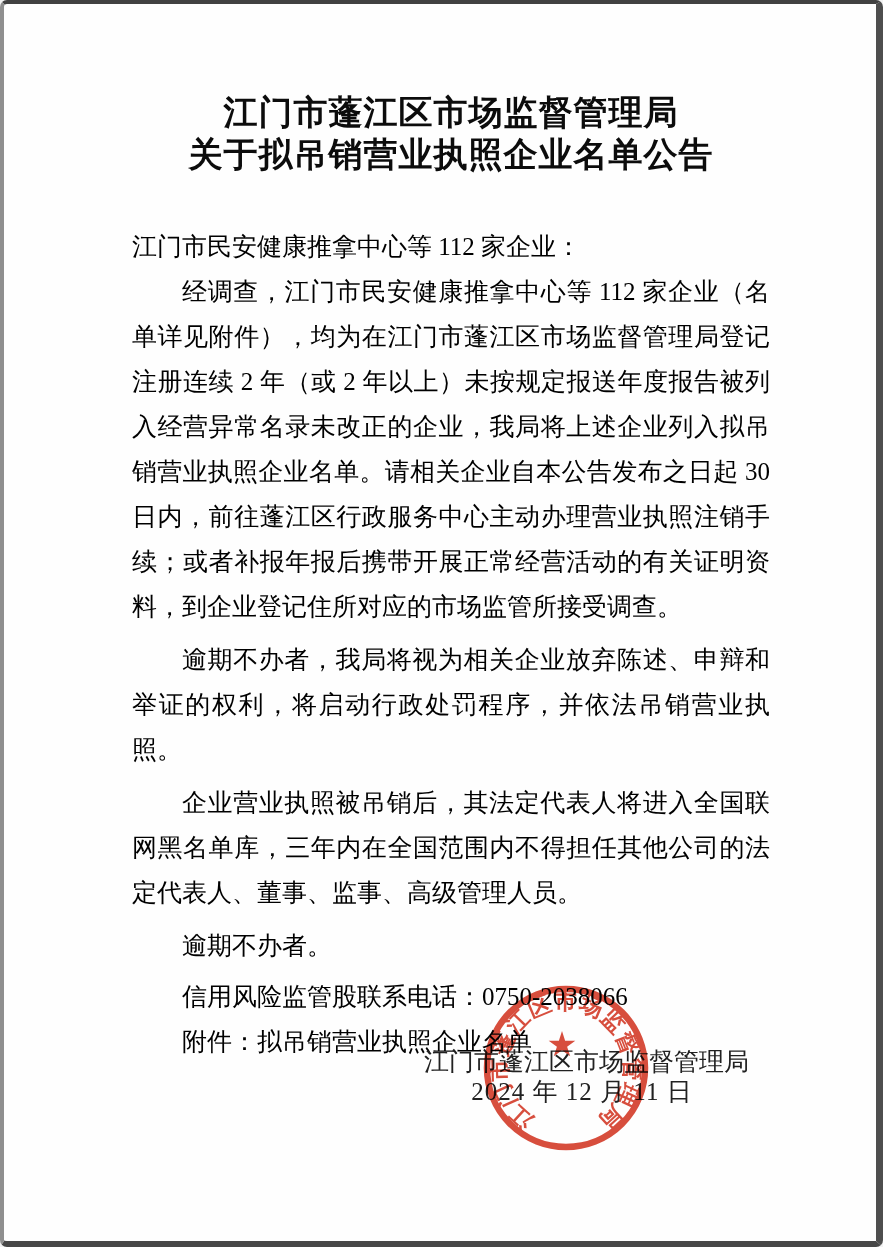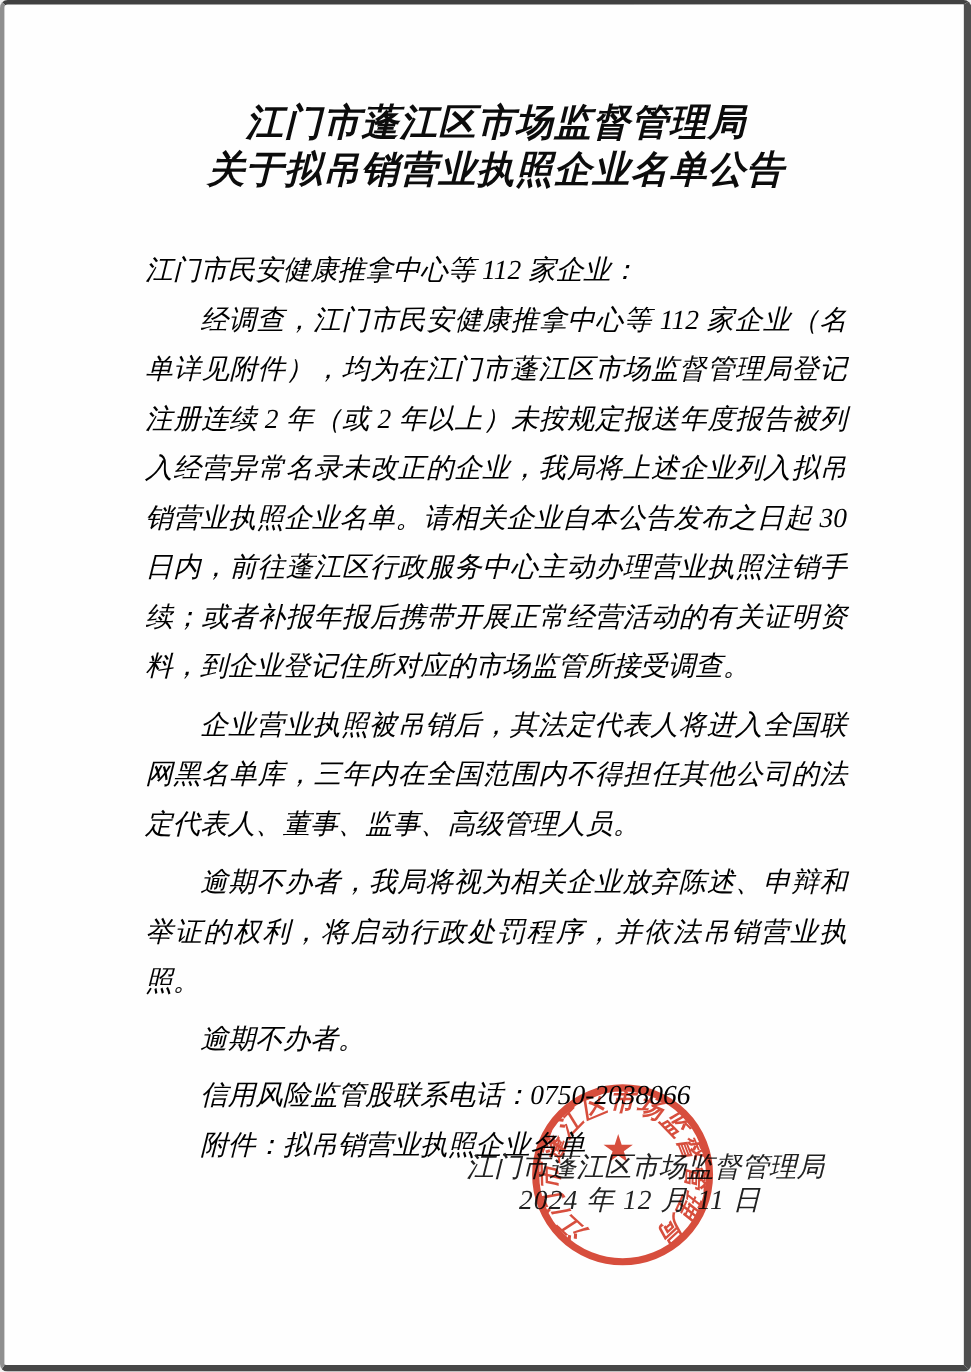--- a/index.html
+++ b/index.html
@@ -13,21 +13,20 @@
     box-sizing: border-box;
     width: 883px;
     height: 1247px;
     background: #fefefe;
     border-top: 4px solid #414141;
     border-right: 7px solid #4e4e4e;
     border-bottom: 6px solid #474747;
     border-left: 4px solid #8f8f8f;
     border-radius: 7px;
     overflow: hidden;
-    font-style: italic;
   }
   .content {
     padding: 88px 106px 0 128px;
   }
   .doc-title {
     text-align: center;
     font-weight: 900;
     font-size: 34px;
     line-height: 42px;
     letter-spacing: 1px;
@@ -86,22 +85,22 @@
   <div class="content">
 
     <div class="doc-title">
       <div>江门市蓬江区市场监督管理局</div>
       <div>关于拟吊销营业执照企业名单公告</div>
     </div>
 
     <div class="doc-body">
       <p class="salutation">江门市民安健康推拿中心等 112 家企业：</p>
       <p>经调查，江门市民安健康推拿中心等 112 家企业（名单详见附件），均为在江门市蓬江区市场监督管理局登记注册连续 2 年（或 2 年以上）未按规定报送年度报告被列入经营异常名录未改正的企业，我局将上述企业列入拟吊销营业执照企业名单。请相关企业自本公告发布之日起 30 日内，前往蓬江区行政服务中心主动办理营业执照注销手续；或者补报年报后携带开展正常经营活动的有关证明资料，到企业登记住所对应的市场监管所接受调查。</p>
+      <p class="gap-top">逾期不办者，我局将视为相关企业放弃陈述、申辩和举证的权利，将启动行政处罚程序，并依法吊销营业执照。</p>
       <p class="gap-top">企业营业执照被吊销后，其法定代表人将进入全国联网黑名单库，三年内在全国范围内不得担任其他公司的法定代表人、董事、监事、高级管理人员。</p>
-      <p class="gap-top">逾期不办者，我局将视为相关企业放弃陈述、申辩和举证的权利，将启动行政处罚程序，并依法吊销营业执照。</p>
       <p class="gap-top">逾期不办者。</p>
       <p class="gap-top-sm">信用风险监管股联系电话：0750-2038066</p>
       <p>附件：拟吊销营业执照企业名单</p>
     </div>
 
   </div>
 
   <div class="signature-block">
     <div class="sig-org">江门市蓬江区市场监督管理局</div>
     <div class="sig-date">2024 年 12 月 11 日</div>

